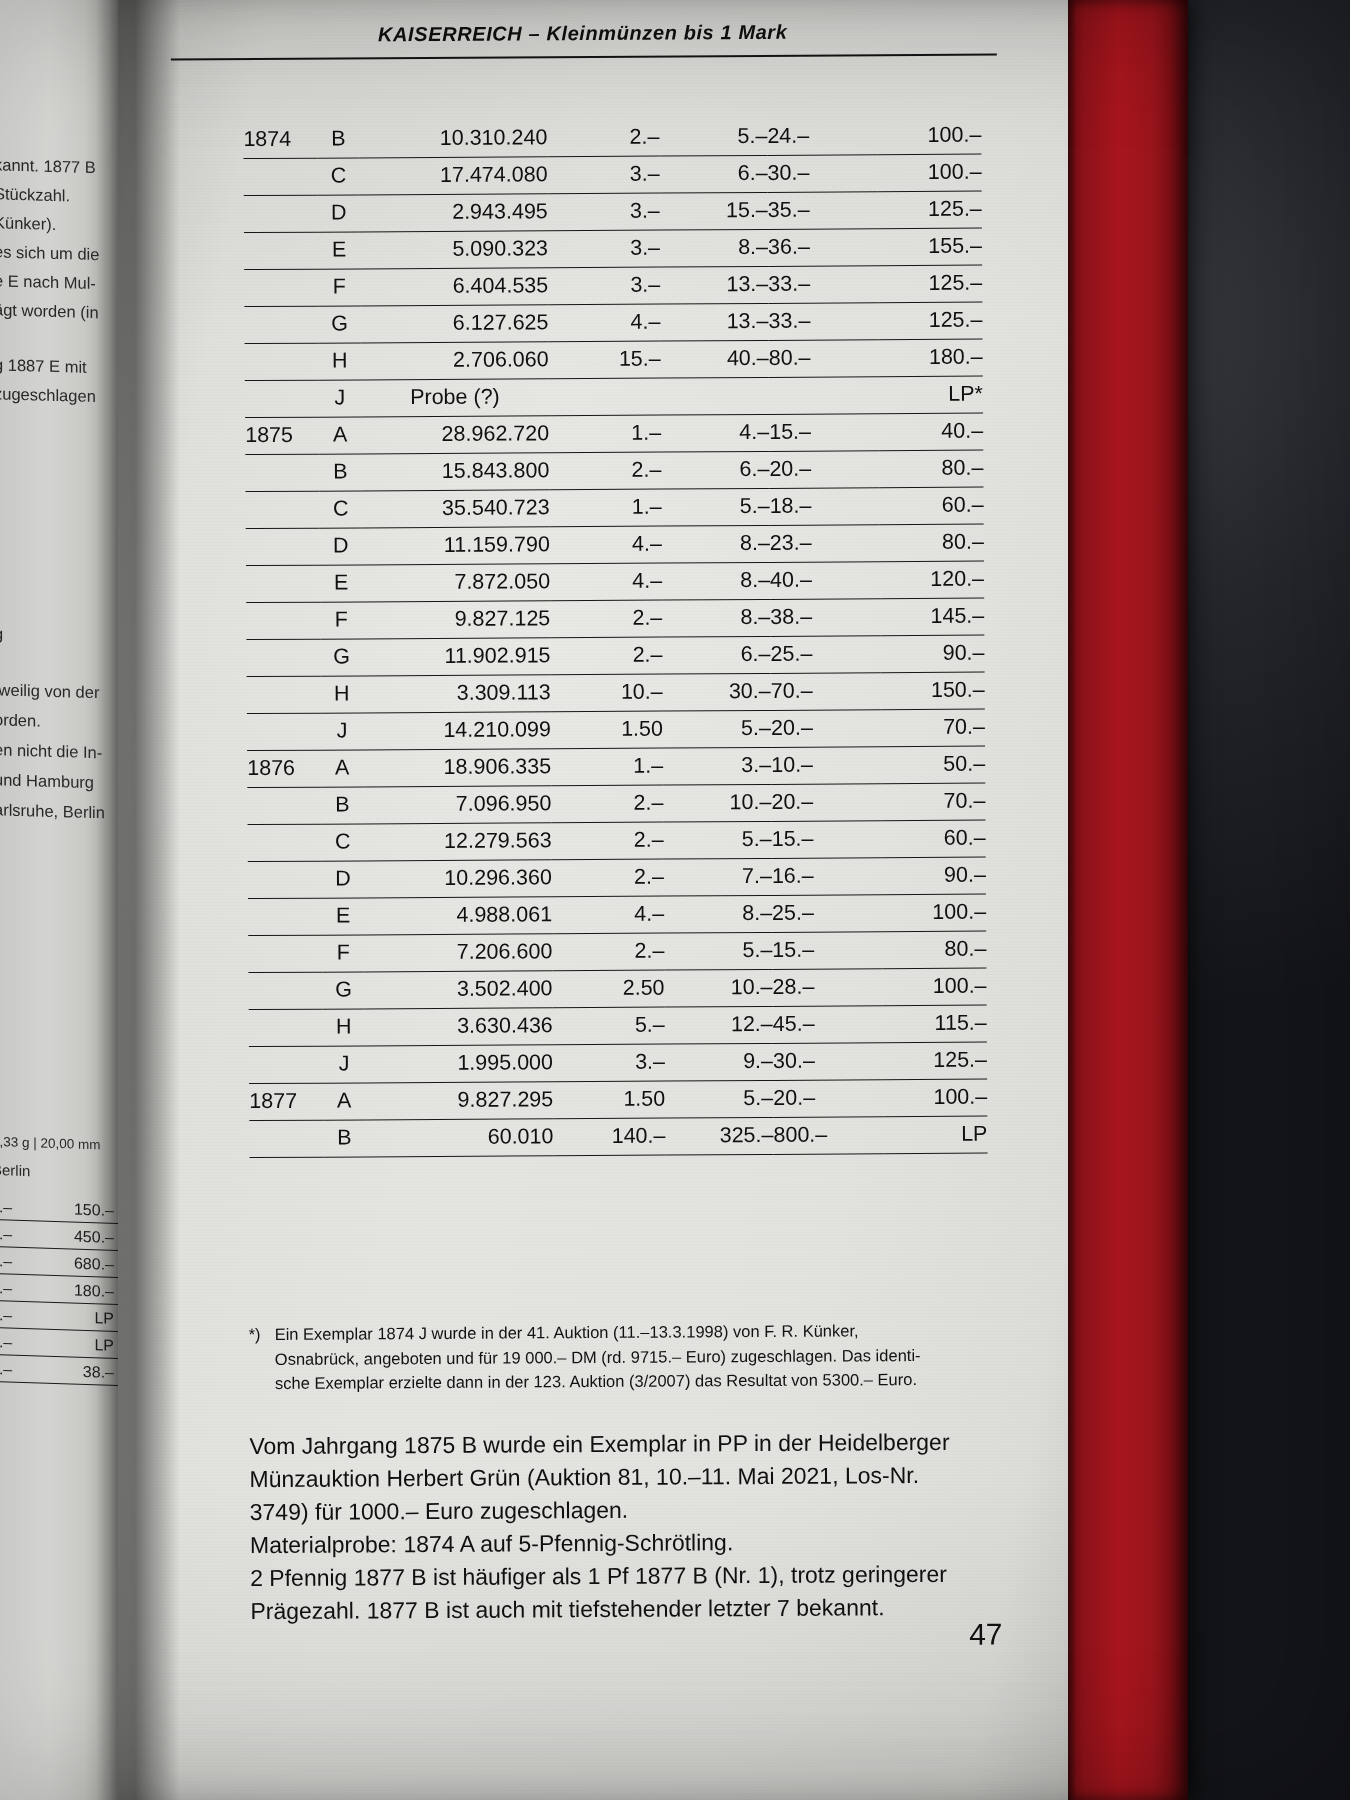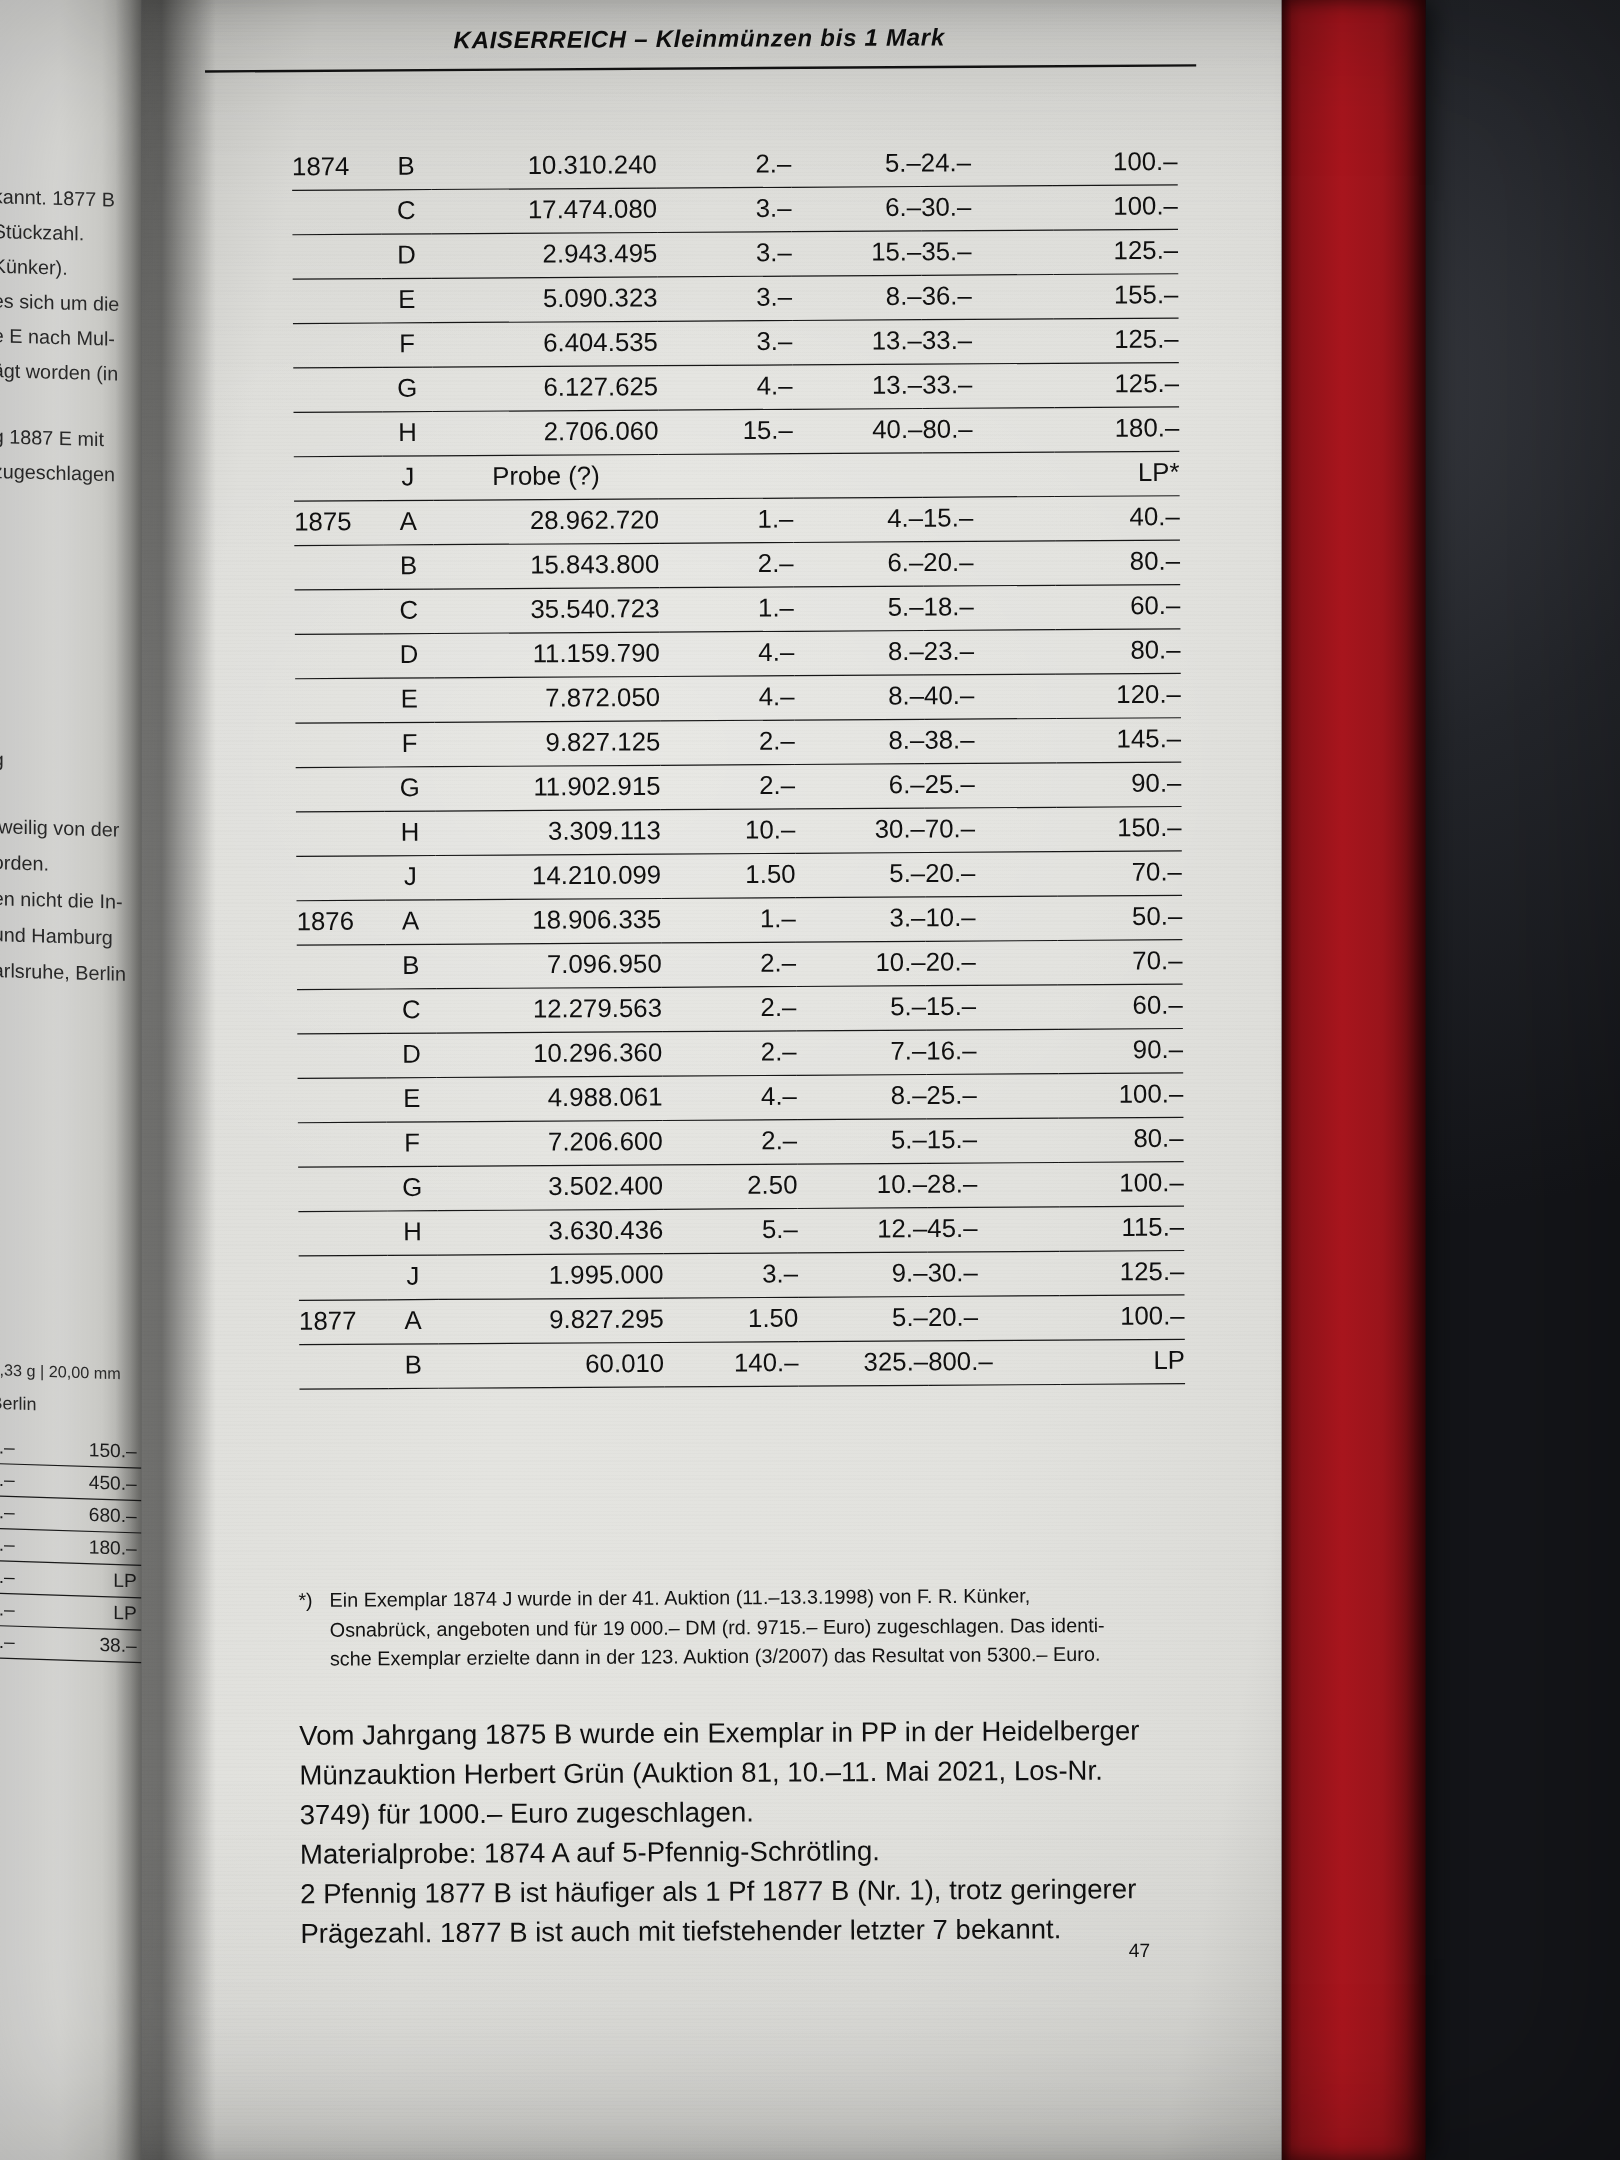--- a/index.html
+++ b/index.html
@@ -131,22 +131,22 @@
   .footnote .fn-body{padding-left:26px;text-align:justify;}
 
   
   .bodytext{
     position:absolute;left:128px;top:1428px;width:748px;
     font-size:23px;line-height:33px;color:#101010;
   }
   .bodytext p{margin:0;}
 
   .folio{
-    position:absolute;left:716px;top:1620px;width:120px;
-    text-align:right;font-size:16px;color:#111;
+    position:absolute;left:760px;top:1620px;width:120px;
+    text-align:right;font-size:30px;color:#111;
   }
 
   
   .grain{
     position:absolute;inset:0;pointer-events:none;
     background-image:
       repeating-linear-gradient(0deg, rgba(0,0,0,.025) 0 1px, rgba(255,255,255,0) 1px 3px);
     opacity:.5;
   }
   .vignette{

